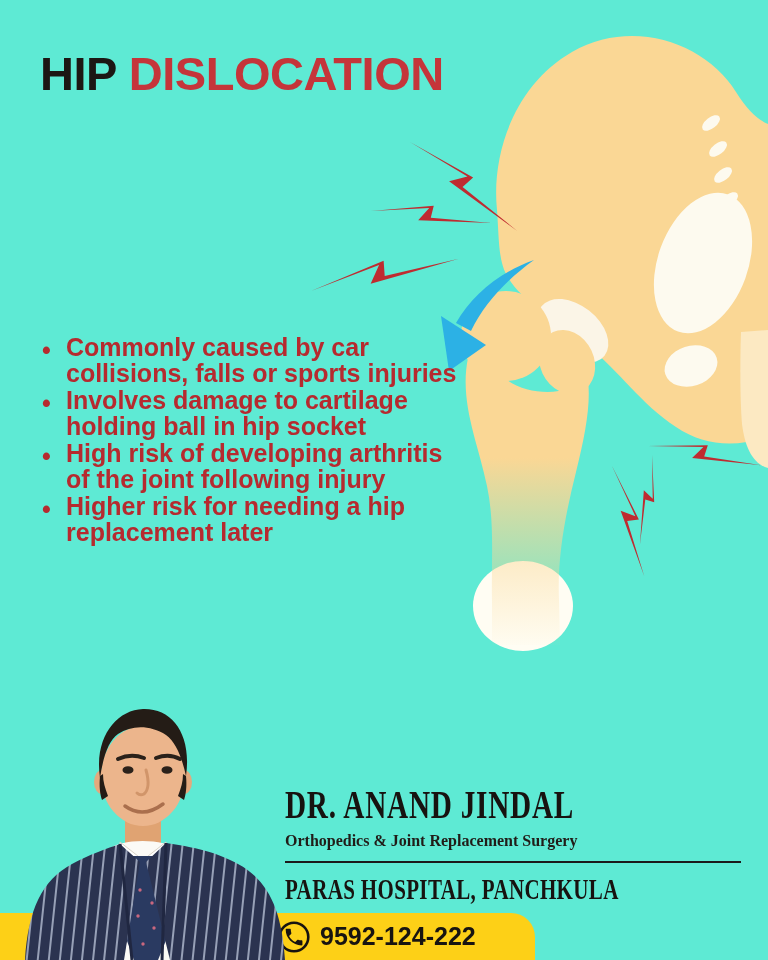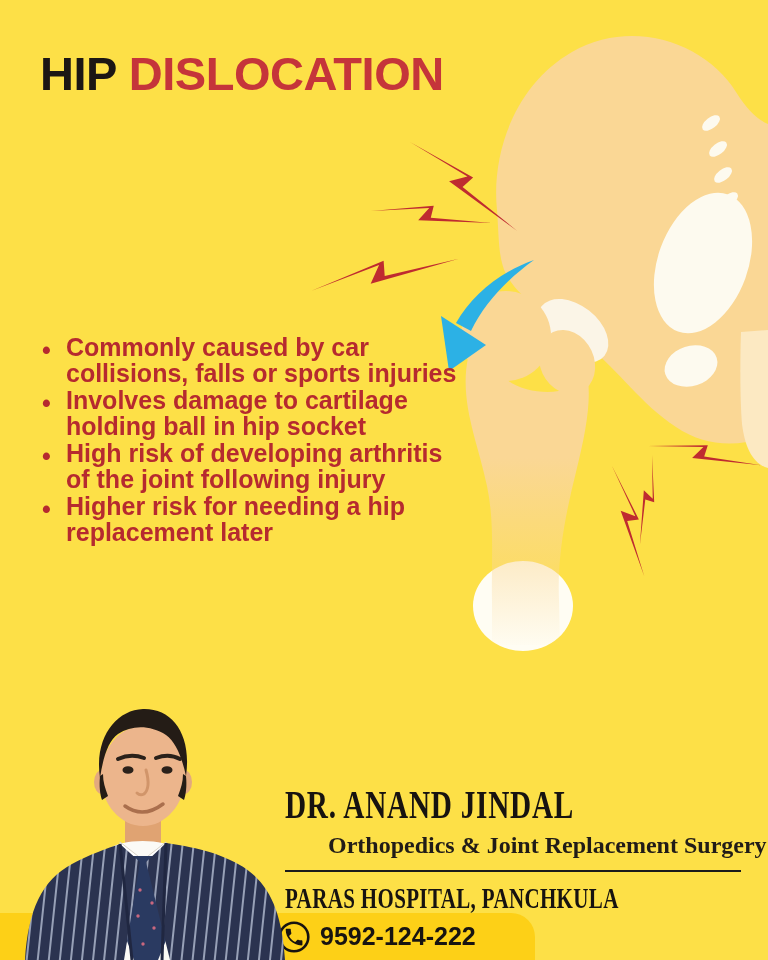--- a/index.html
+++ b/index.html
@@ -1,37 +1,37 @@
 <!DOCTYPE html>
 <html><head>
 <meta charset="utf-8">
 <style>
   html,body{margin:0;padding:0;background:#fbf5e7;}
   .poster{
     position:relative;width:768px;height:960px;overflow:hidden;
-    background:#fde047;
+    background:#5eead4;
     font-family:"Liberation Sans","DejaVu Sans",sans-serif;
   }
   .decor{position:absolute;left:0;top:0;width:768px;height:960px;z-index:0;pointer-events:none;}
   .title{position:absolute;left:40px;top:46px;z-index:1;font-size:47px;font-weight:bold;letter-spacing:-0.5px;white-space:nowrap;}
   .title .w1{color:#1c1714;}
   .title .w2{color:#c5353a;margin-left:12px;}
   .intro{
     position:absolute;left:40px;top:126px;z-index:1;width:420px;
     font-size:27px;line-height:37px;font-weight:600;color:#2b2523;
     white-space:pre-line;
   }
   .bullets{position:absolute;left:42px;top:334px;z-index:1;margin:0;padding:0;list-style:none;}
   .bullets li{display:flex;align-items:flex-start;margin:0 0 1px 0;}
   .bullets .dot{width:24px;flex:0 0 24px;color:#b62a2f;font-size:25px;line-height:33px;font-weight:bold;}
   .bullets .txt{font-size:25px;line-height:26px;font-weight:600;color:#b62a2f;white-space:pre-line;}
   .info{position:absolute;left:285px;top:782px;z-index:2;color:#1c1714;font-family:Liberation Serif, serif;}
   .info .name{font-size:39px;font-weight:bold;letter-spacing:1px;transform:scaleX(0.75);transform-origin:0 50%;white-space:nowrap;color:#171310;}
   .info .role{font-size:19px;font-weight:600;margin-top:11px;color:#211c18;}
-  .info .spec{font-size:24px;font-weight:600;margin-top:5px;color:#211c18;white-space:nowrap;margin-left:43px;}
+  .info .spec{font-size:16px;font-weight:600;margin-top:5px;color:#211c18;white-space:nowrap;}
   .info .divider{width:456px;height:2px;background:#1b1b1b;margin:11px 0 9px 0;}
   .info .hospital{font-size:30px;font-weight:bold;letter-spacing:0.5px;transform:scaleX(0.7);transform-origin:0 50%;white-space:nowrap;color:#171310;}
   .pill{
     position:absolute;left:0;top:913px;width:535px;height:47px;z-index:2;
     background:#fdd017;border-radius:0 24px 0 0;
     display:flex;align-items:center;box-sizing:border-box;padding-left:277px;gap:9px;
   }
   .pill .num{font-size:25px;font-weight:bold;color:#181411;white-space:nowrap;}
   .portrait{position:absolute;left:20px;top:698px;width:270px;height:262px;z-index:3;}
 </style>

